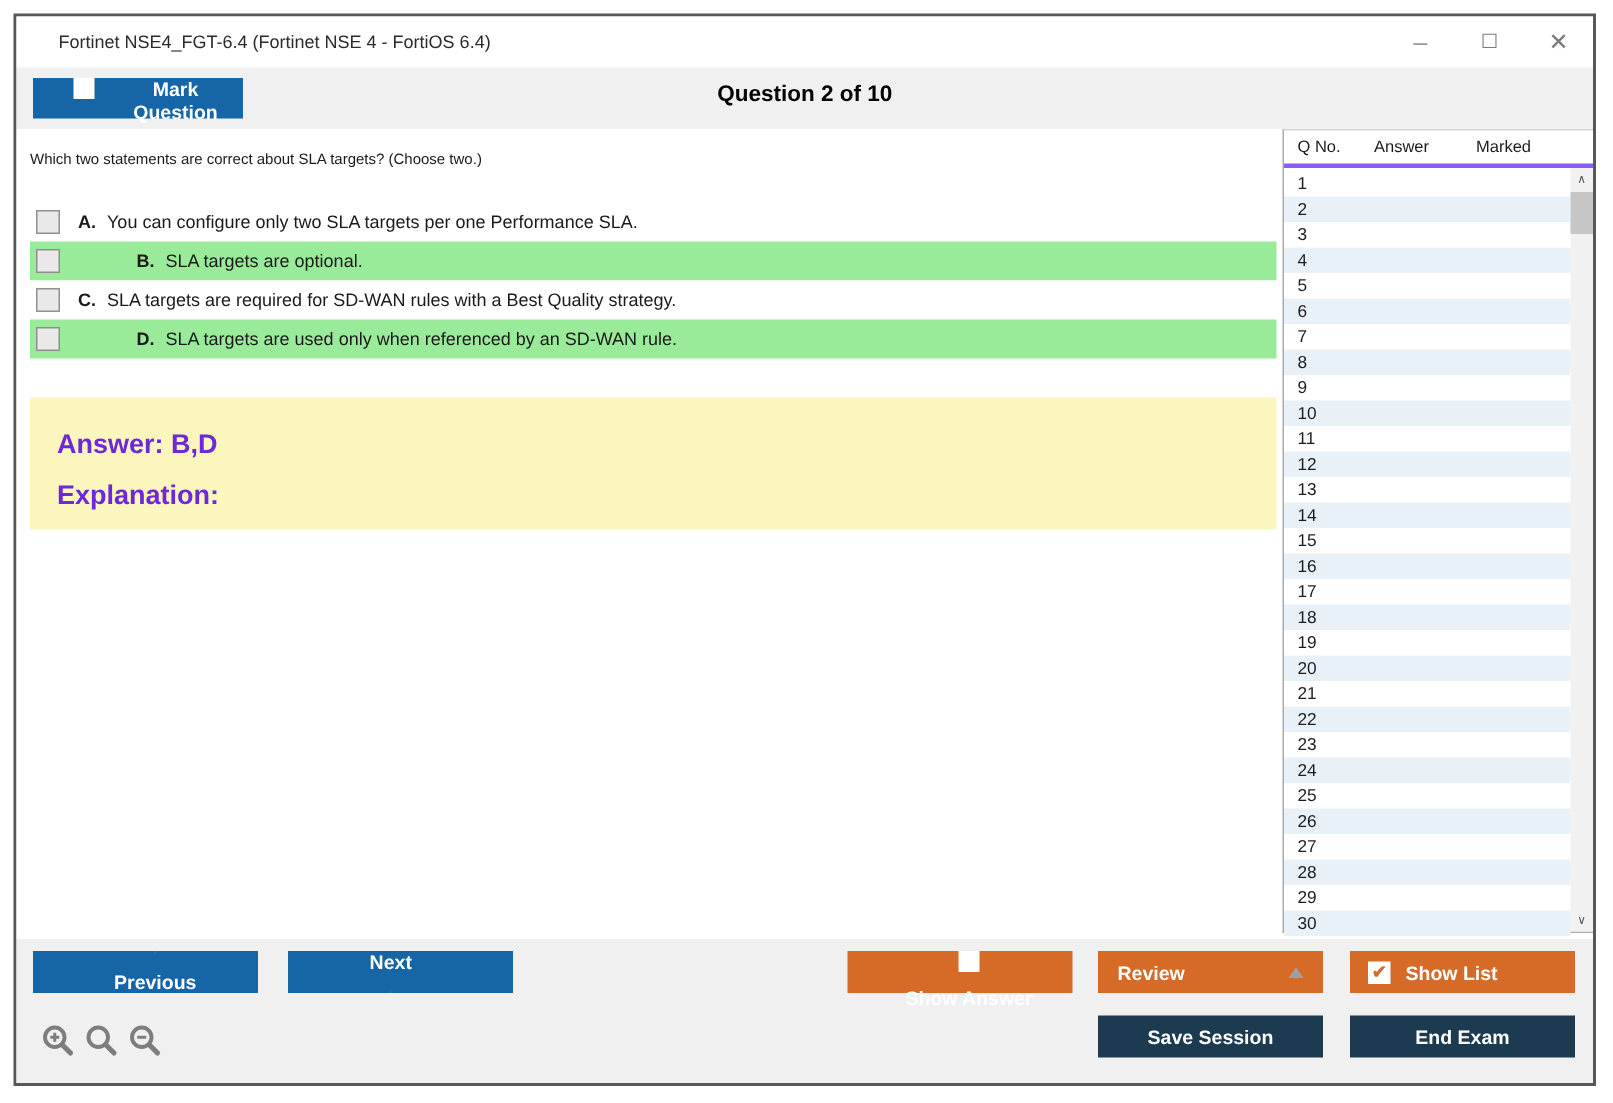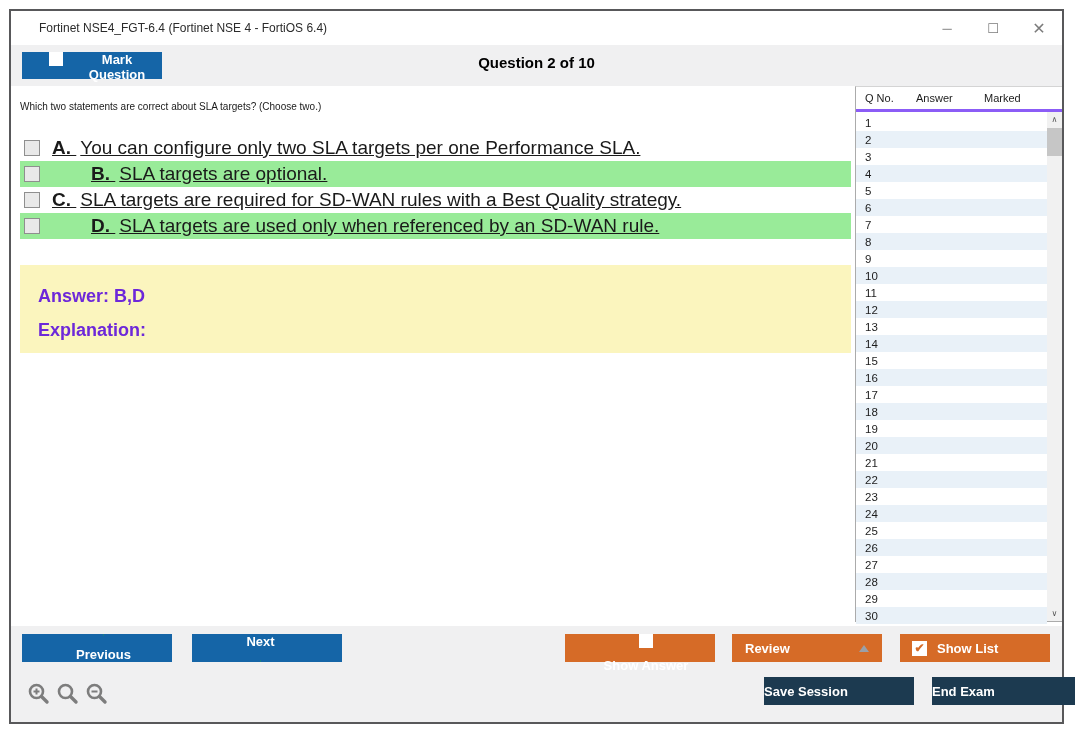--- a/index.html
+++ b/index.html
@@ -32,21 +32,21 @@
 
   
   .content{flex:1; display:flex; background:#fff; overflow:hidden;}
   .main{flex:1; padding:11px 0 0 9px;}
   .qtext{font-size:10px; color:#1a1a1a; line-height:20px;}
   .options{margin-top:18px; width:831px;}
   .option{height:26px; display:flex; align-items:center; background:#fff; cursor:pointer;}
   .option.hl{background:var(--green);gap:39px;}
   .cb-gray{width:16px; height:16px; background:#E9E9E9; border:1px solid #8F8F8F;
     margin:0 12px 0 4px; flex:0 0 auto;}
-  .opt-text{font-size:19px; color:#1a1a1a;text-decoration:underline;}
+  .opt-text{font-size:12px; color:#1a1a1a;}
   .opt-text b{margin-right:4px;}
   .answerbox{margin-top:26px; width:831px; height:88px; background:var(--yellow);
     padding:21px 0 0 18px;}
   .answerbox div{font-size:18px; font-weight:bold; color:#6d28d9;}
   .answerbox .exp{margin-top:13px;}
 
   
   .qpanel{width:207px; height:536px; flex:0 0 auto; border-left:1px solid #ABABAB;
     border-top:1px solid #D4D4D4; border-bottom:1px solid #ABABAB; background:#fff;
     display:flex; flex-direction:column;}
@@ -67,21 +67,21 @@
     display:flex; align-items:center; justify-content:center; cursor:pointer;}
   .varrow.up{top:0;} .varrow.down{bottom:0;}
   .vthumb{position:absolute; left:0; top:16px; width:15px; height:28px; background:#C6C6C6; cursor:pointer;}
 
   
   .footer{height:96px; background:var(--band); position:relative; flex:0 0 auto;}
   .btn{position:absolute; height:28px; width:150px; border:none; cursor:pointer;
     color:#fff; font-size:13px; font-weight:bold; display:flex; align-items:center;}
   .btn.blue{background:var(--blue);flex-direction:column;}
   .btn.orange{background:var(--orange);}
-  .btn.navy{background:var(--navy); margin-left:32px;}
+  .btn.navy{background:var(--navy); justify-content:center;}
   #prev{left:11px; top:8px; padding-left:13px; gap:11px;}
   #next{left:181px; top:8px; justify-content:flex-end; padding-right:13px; gap:11px;}
   #show-answer{left:554px; top:8px; padding-left:12px; gap:10px;flex-direction:column;}
   #review{left:721px; top:8px; justify-content:space-between; padding:0 13px;}
   #show-list{left:889px; top:8px; padding-left:12px; gap:10px;}
   #save-session{left:721px; top:51px;}
   #end-exam{left:889px; top:51px;}
   .cb-checked{width:15px; height:15px; background:#fff; display:flex; align-items:center;
     justify-content:center; color:var(--orange); font-size:12px; flex:0 0 auto;}
   .tri-up{width:0; height:0; border-left:5px solid transparent; border-right:5px solid transparent;

